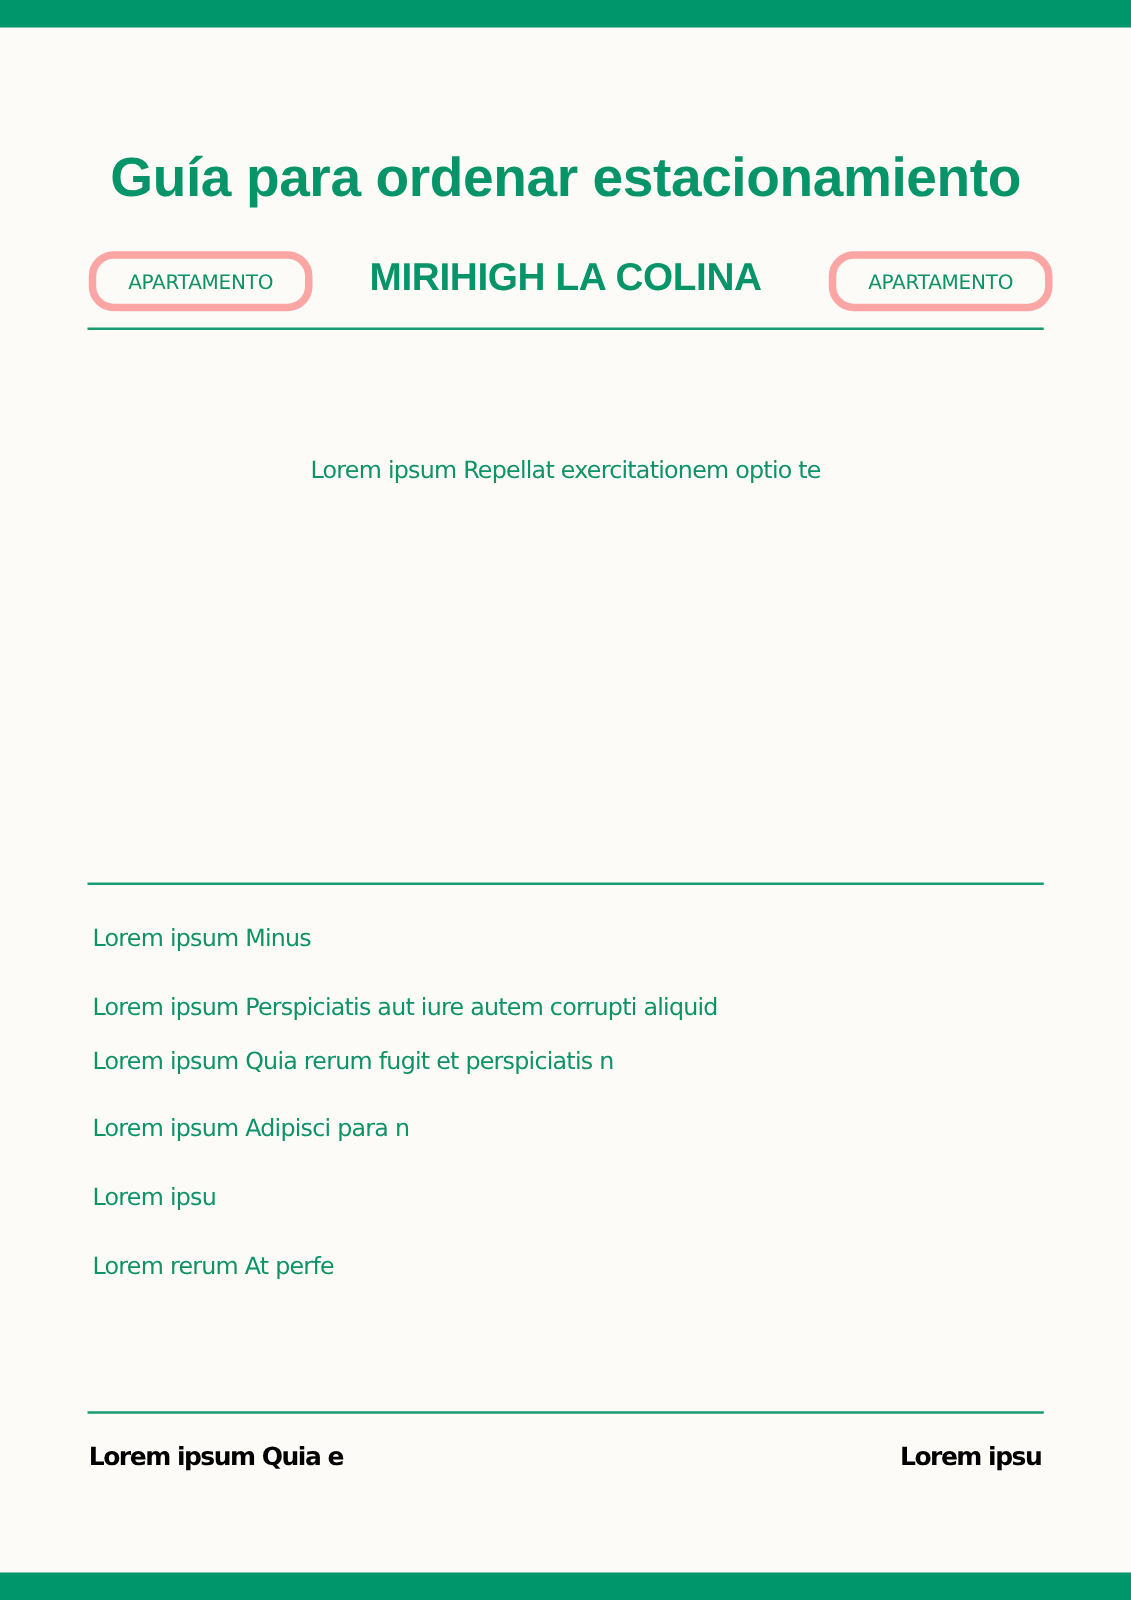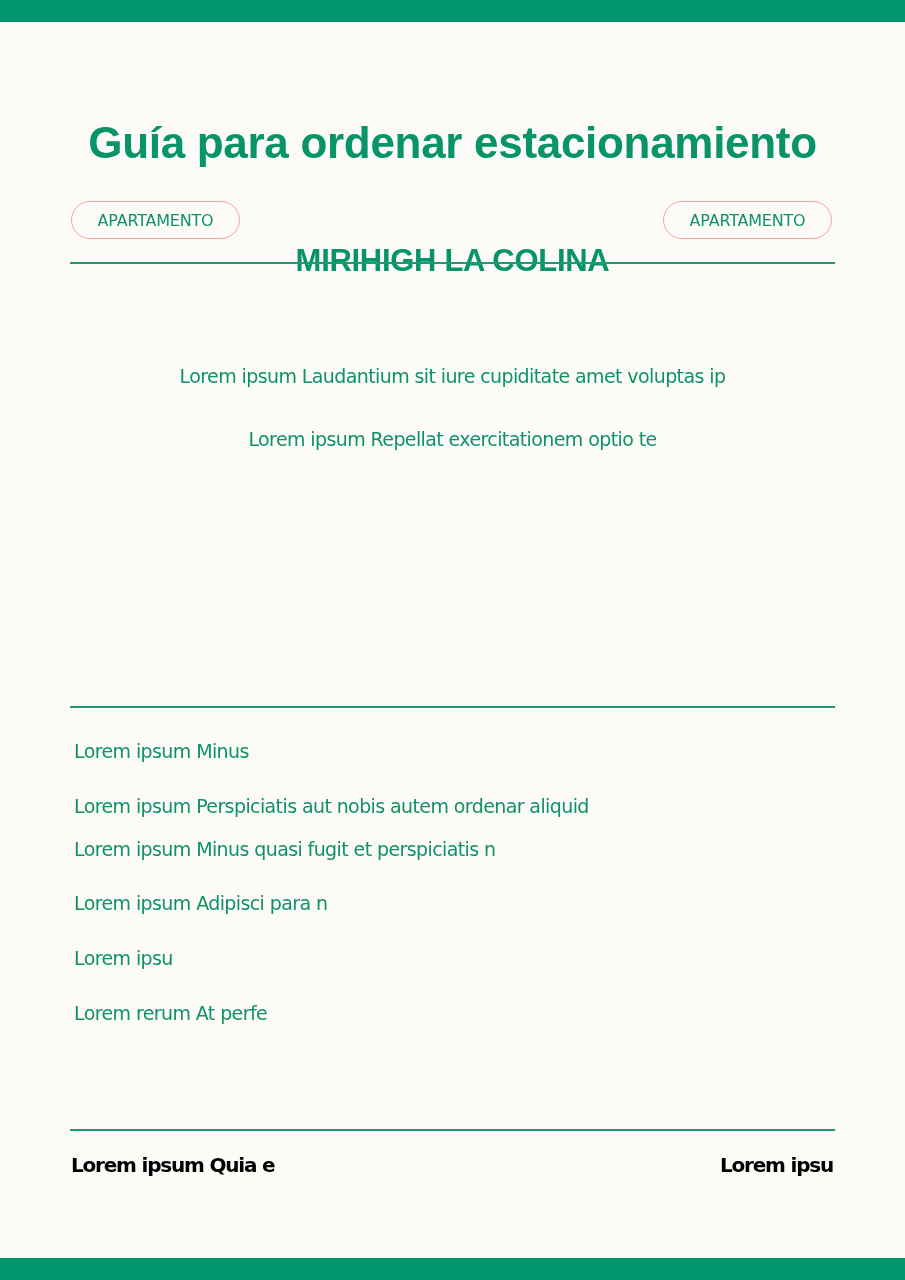--- a/index.html
+++ b/index.html
@@ -36,21 +36,21 @@
       letter-spacing: -0.3px;
       color: #079468;
       margin: 0;
       line-height: 62px;
     }
 
     .pill {
       position: absolute;
       top: 201px;
       height: 36px;
-      border: 1px solid #fca5a5;
+      border: 6px solid #fca5a5;
       border-radius: 20px;
       box-sizing: content-box;
       display: flex;
       align-items: center;
       justify-content: center;
       font-family: "DejaVu Sans", sans-serif;
       font-size: 16px;
       color: #0e9268;
       letter-spacing: -0.2px;
       background: transparent;
@@ -63,21 +63,20 @@
       top: 200px;
       left: 255px;
       width: 395px;
       text-align: center;
       font-family: "Liberation Sans", sans-serif;
       font-weight: bold;
       font-size: 31px;
       line-height: 44px;
       color: #079468;
       letter-spacing: -0.3px;
-      margin-top: 39px;
     }
 
     .rule {
       position: absolute;
       left: 70px;
       width: 765px;
       height: 2px;
       background: #1b9a73;
     }
     .rule-1 { top: 262px; }
@@ -141,30 +140,29 @@
 
 <h1 class="title">Guía para ordenar estacionamiento</h1>
 
 <div class="pill pill-left">APARTAMENTO</div>
 <div class="subtitle">MIRIHIGH LA COLINA</div>
 <div class="pill pill-right">APARTAMENTO</div>
 
 <div class="rule rule-1"></div>
 
 <div class="intro">
-  <p class="p1">Lorem ipsum Laudantium sit iure cupiditate amet voluptas ip</p>
   <p class="p3">Lorem ipsum Repellat exercitationem optio te</p>
 </div>
 
 <div class="rule rule-2"></div>
 
 <div class="list">
   <div class="item" style="top:0px">Lorem ipsum Minus</div>
-  <div class="item" style="top:55px">Lorem ipsum Perspiciatis aut nobis autem ordenar aliquid</div>
-  <div class="item" style="top:98px">Lorem ipsum Minus quasi fugit et perspiciatis n</div>
+  <div class="item" style="top:55px">Lorem ipsum Perspiciatis aut iure autem corrupti aliquid</div>
+  <div class="item" style="top:98px">Lorem ipsum Quia rerum fugit et perspiciatis n</div>
   <div class="item" style="top:152px">Lorem ipsum Adipisci para n</div>
   <div class="item" style="top:207px">Lorem ipsu</div>
   <div class="item" style="top:262px">Lorem rerum At perfe</div>
 </div>
 
 <div class="rule rule-3"></div>
 
 <div class="footer-left">Lorem ipsum Quia e</div>
 <div class="footer-right">Lorem ipsu</div>
 

